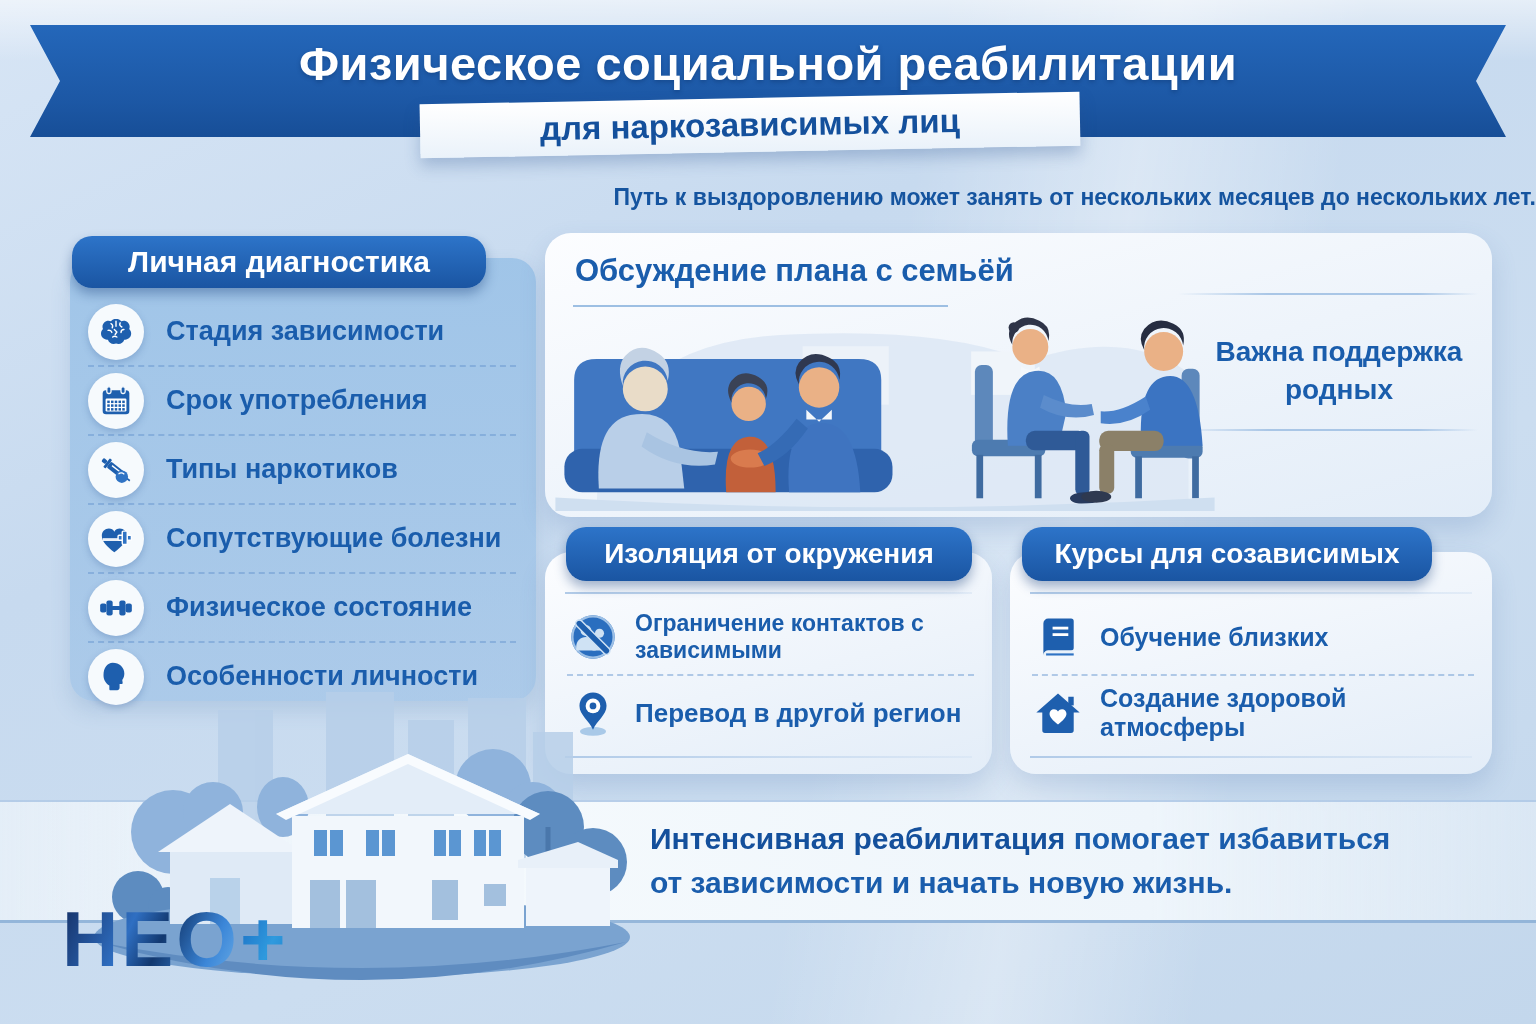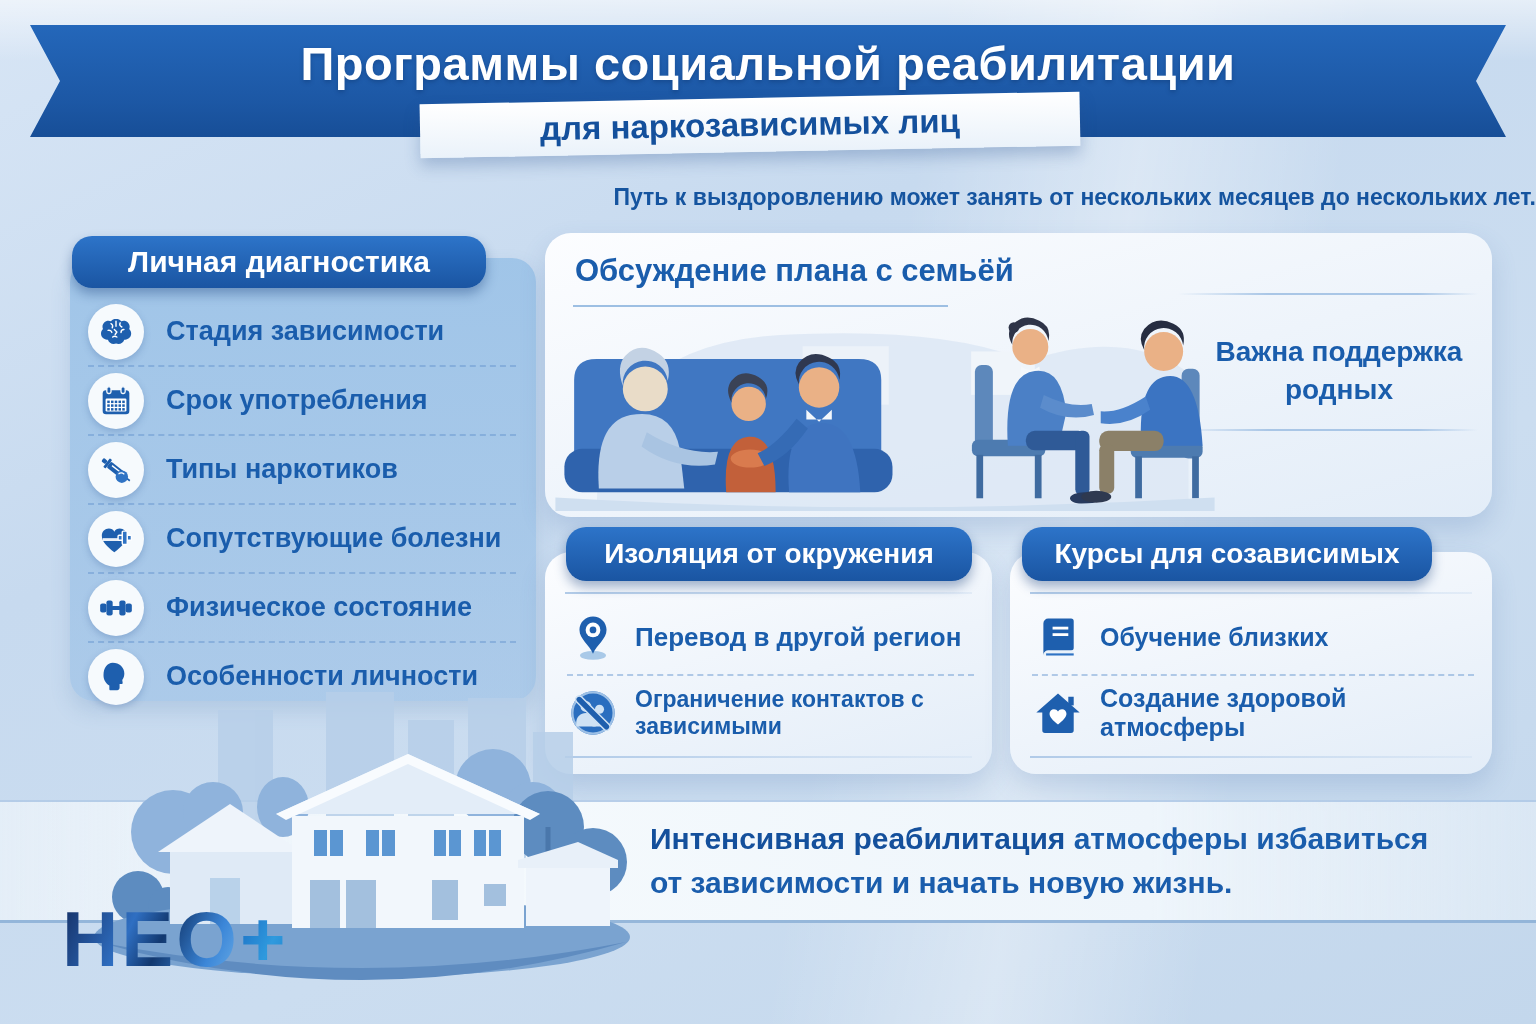--- a/index.html
+++ b/index.html
@@ -92,21 +92,21 @@
     color:#1d5cab;-webkit-text-fill-color:transparent;}
   .logo-neo{background-image:linear-gradient(115deg,#17356d 5%,#2f6fc2 38%,#12386f 55%,#3b86d8 80%,#6fb1e8 100%);margin-top:23px;}
   .logo-plus{background-image:linear-gradient(115deg,#1b6fc4 10%,#2f9ade 60%,#1d7dc9 100%);}
 </style>
 </head>
 <body>
 
 <div class="stage">
 
   <div class="ribbon"></div>
-  <div class="main-title">Программы социальной реабилитации</div>
+  <div class="main-title">Физическое социальной реабилитации</div>
   <div class="sub-ribbon">
     <span>для наркозависимых лиц</span>
   </div>
   <div class="tagline">Путь к выздоровлению может занять от нескольких месяцев до нескольких лет.</div>
 
   <div class="diag-panel"></div>
   <div class="pill diag-head">Личная диагностика</div>
   <div class="diag-items">
 
     <div class="diag-item">
@@ -263,43 +263,43 @@
       <path d="M0 275 h880 v-18 q-440 26 -880 0 z" fill="#cfdff0"></path>
     </svg>
   </div>
 
   <div class="card iso-card">
     <div class="card-topline"></div>
     <div class="card-items">
       <div class="card-item">
         <span class="icn">
           <svg viewBox="0 0 48 48">
-              <ellipse cx="24" cy="41" rx="12" ry="4" fill="#a9c9e8"></ellipse>
-              <path fill="#1e5fae" d="M24 5c-7 0-12.5 5.5-12.5 12.3 0 8.8 9.2 13.7 12.5 22.2 3.3-8.5 12.5-13.4 12.5-22.2C36.5 10.5 31 5 24 5z"></path>
-              <circle cx="24" cy="17.5" r="6.8" fill="#fff"></circle>
-              <circle cx="24" cy="17.5" r="3.1" fill="#1e5fae"></circle>
-            </svg>
-        </span>
-        <span class="card-label lbl-26">Перевод в другой регион</span>
-      </div>
-      <div class="card-item">
-        <span class="icn">
-          <svg viewBox="0 0 48 48">
               <circle cx="24" cy="24" r="20" fill="#2a6ebf"></circle>
               <circle cx="24" cy="24" r="19" fill="none" stroke="#9dc0e6" stroke-width="2"></circle>
               <g fill="#cfe2f4">
                 <circle cx="17.5" cy="18" r="5"></circle>
                 <path d="M8.5 33c0-5.4 4-9 9-9s9 3.6 9 9v3.5h-18z"></path>
                 <circle cx="30" cy="20.5" r="4.2"></circle>
                 <path d="M23.5 35c.5-4.5 3-7 6.5-7s6.5 2.5 7 7v1.5h-13.5z"></path>
               </g>
               <rect x="3" y="21" width="42" height="6.4" rx="3.2" transform="rotate(45 24 24)" fill="#1e5fae" stroke="#cfe2f4" stroke-width="1.4"></rect>
             </svg>
         </span>
         <span class="card-label lbl-23">Ограничение контактов с зависимыми</span>
+      </div>
+      <div class="card-item">
+        <span class="icn">
+          <svg viewBox="0 0 48 48">
+              <ellipse cx="24" cy="41" rx="12" ry="4" fill="#a9c9e8"></ellipse>
+              <path fill="#1e5fae" d="M24 5c-7 0-12.5 5.5-12.5 12.3 0 8.8 9.2 13.7 12.5 22.2 3.3-8.5 12.5-13.4 12.5-22.2C36.5 10.5 31 5 24 5z"></path>
+              <circle cx="24" cy="17.5" r="6.8" fill="#fff"></circle>
+              <circle cx="24" cy="17.5" r="3.1" fill="#1e5fae"></circle>
+            </svg>
+        </span>
+        <span class="card-label lbl-26">Перевод в другой регион</span>
       </div>
     </div>
     <div class="card-botline"></div>
   </div>
   <div class="pill iso-head">Изоляция от окружения</div>
 
   <div class="card course-card">
     <div class="card-topline"></div>
     <div class="card-items">
       <div class="card-item">
@@ -324,21 +324,21 @@
         </span>
         <span class="card-label lbl-25">Создание здоровой атмосферы</span>
       </div>
     </div>
     <div class="card-botline"></div>
   </div>
   <div class="pill course-head">Курсы для созависимых</div>
 
   <div class="footer-band"></div>
   <div class="footer-text">
-    <div><b>Интенсивная реабилитация</b><span> атмосферы избавиться</span></div>
+    <div><b>Интенсивная реабилитация</b><span> помогает избавиться</span></div>
     <div>от зависимости и начать новую жизнь.</div>
   </div>
 
   <svg class="house-scene" width="568" height="310" viewBox="0 0 568 310">
     <g fill="#b7cfe9" opacity=".85">
       <rect x="140" y="18" width="55" height="160"></rect>
         <rect x="248" y="0" width="68" height="190"></rect>
         <rect x="330" y="28" width="46" height="130"></rect>
         <rect x="390" y="6" width="58" height="170"></rect>
         <rect x="455" y="40" width="40" height="120"></rect>

